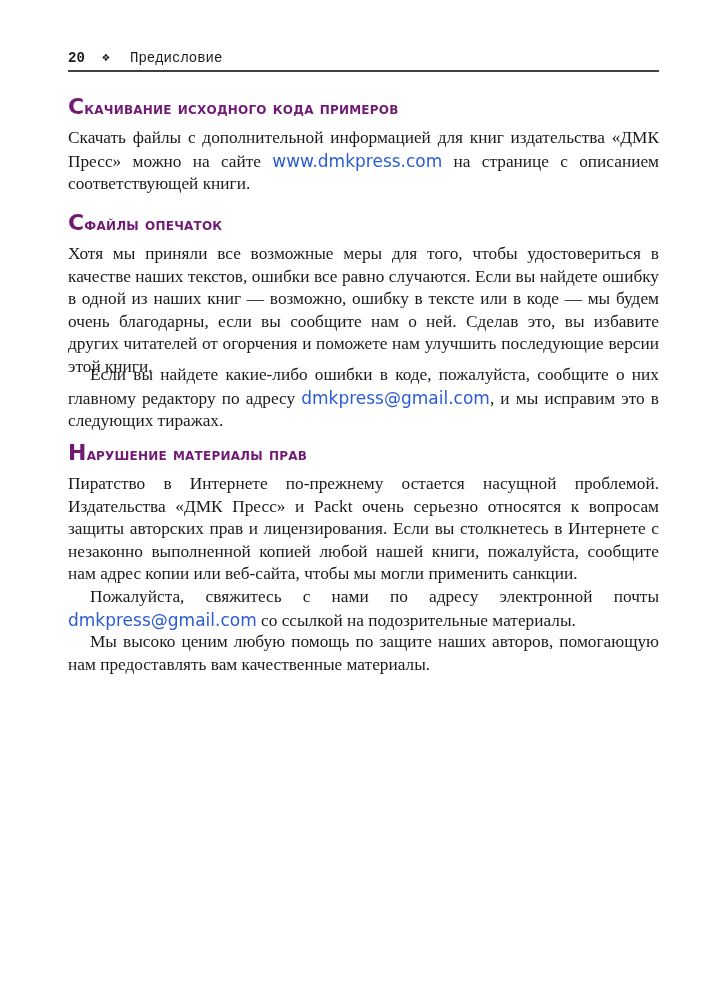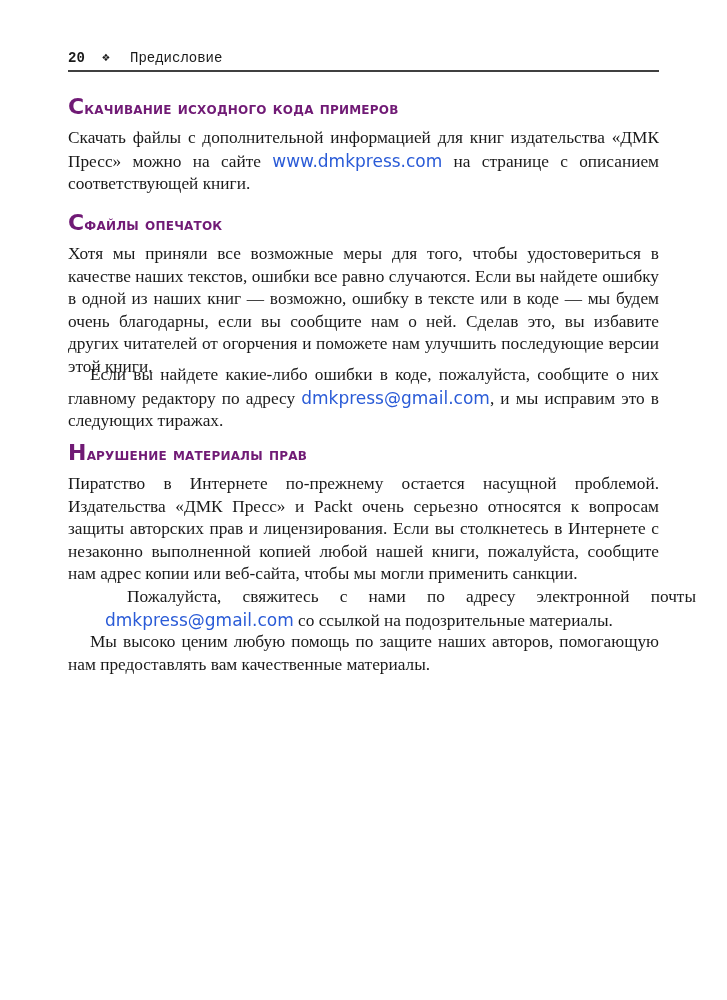--- a/index.html
+++ b/index.html
@@ -33,17 +33,17 @@
   <h2 style="top:210px;"><span class="cap">С</span><span>файлы опечаток</span></h2>
 
   <p class="para" style="top:243px;">Хотя мы приняли все возможные меры для того, чтобы удостовериться в качестве наших текстов, ошибки все равно случаются. Если вы найдете ошибку в одной из наших книг — возможно, ошибку в тексте или в коде — мы будем очень благодарны, если вы сообщите нам о ней. Сделав это, вы избавите других читателей от огорчения и поможете нам улучшить последующие версии этой книги.</p>
 
   <p class="para indent" style="top:364px;"><span>Если вы найдете какие-либо ошибки в коде, пожалуйста, сообщите о них главному редактору по адресу </span><span class="link">dmkpress@gmail.com</span><span>, и мы исправим это в следующих тиражах.</span></p>
 
   <h2 style="top:440px;"><span class="cap">Н</span><span>арушение материалы прав</span></h2>
 
   <p class="para" style="top:473px;">Пиратство в Интернете по-прежнему остается насущной проблемой. Издательства «ДМК Пресс» и Packt очень серьезно относятся к вопросам защиты авторских прав и лицензирования. Если вы столкнетесь в Интернете с незаконно выполненной копией любой нашей книги, пожалуйста, сообщите нам адрес копии или веб-сайта, чтобы мы могли применить санкции.</p>
 
-  <p class="para indent" style="top:586px;margin-left:37px;"><span>Пожалуйста, свяжитесь с нами по адресу электронной почты </span><span class="link">dmkpress@gmail.com</span><span> со ссылкой на подозрительные материалы.</span></p>
+  <p class="para indent" style="top:586px;"><span>Пожалуйста, свяжитесь с нами по адресу электронной почты </span><span class="link">dmkpress@gmail.com</span><span> со ссылкой на подозрительные материалы.</span></p>
 
   <p class="para indent" style="top: 631px; font-family: Liberation Serif, serif;">Мы высоко ценим любую помощь по защите наших авторов, помогающую нам предоставлять вам качественные материалы.</p>
 
 </div>
 
 </body></html>

